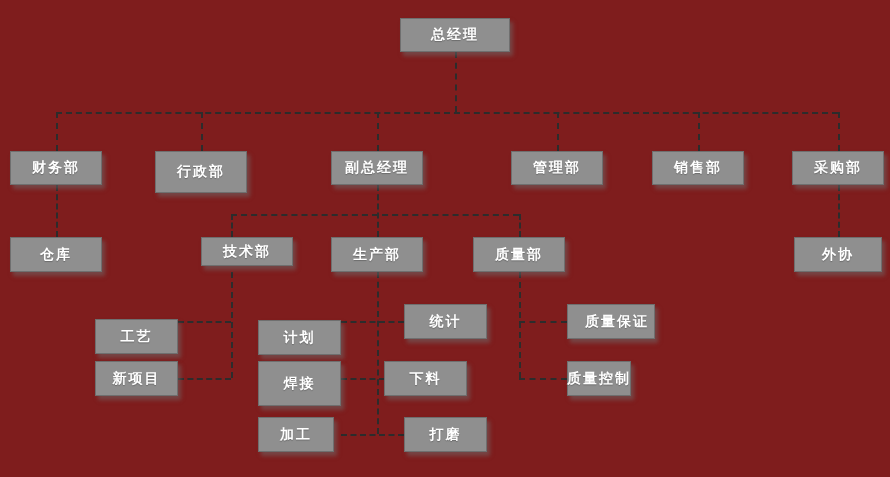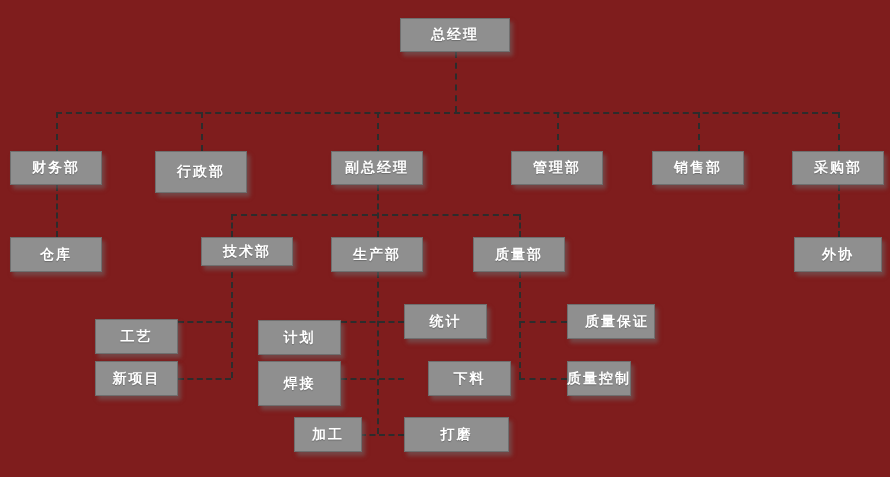--- a/index.html
+++ b/index.html
@@ -59,20 +59,20 @@
       <div class="node" style="left: 792px; top: 151px; width: 92px; height: 34px;">采购部</div>
       <div class="node" style="left: 10px; top: 237px; width: 92px; height: 35px;">仓库</div>
       <div class="node" style="left: 185px; top: 237px; width: 92px; height: 29px; margin-left: 16px;">技术部</div>
       <div class="node" style="left: 331px; top: 237px; width: 92px; height: 35px;">生产部</div>
       <div class="node" style="left: 473px; top: 237px; width: 92px; height: 35px;">质量部</div>
       <div class="node" style="left: 794px; top: 237px; width: 88px; height: 35px;">外协</div>
       <div class="node" style="left: 95px; top: 319px; width: 83px; height: 35px;">工艺</div>
       <div class="node" style="left: 95px; top: 361px; width: 83px; height: 35px;">新项目</div>
       <div class="node" style="left: 258px; top: 320px; width: 83px; height: 35px;">计划</div>
       <div class="node" style="left: 258px; top: 361px; width: 83px; height: 45px;">焊接</div>
-      <div class="node" style="left: 258px; top: 417px; width: 68px; height: 35px; margin-left: 36px;">加工</div>
+      <div class="node" style="left: 258px; top: 417px; width: 76px; height: 35px;">加工</div>
       <div class="node" style="left: 404px; top: 304px; width: 83px; height: 35px;">统计</div>
-      <div class="node" style="left: 428px; top: 361px; width: 83px; height: 35px;">下料</div>
-      <div class="node" style="left: 404px; top: 417px; width: 105px; height: 35px;">打磨</div>
+      <div class="node" style="left: 384px; top: 361px; width: 83px; height: 35px;">下料</div>
+      <div class="node" style="left: 404px; top: 417px; width: 83px; height: 35px;">打磨</div>
       <div class="node" style="left: 567px; top: 304px; width: 88px; height: 35px; padding-left: 12px;">质量保证</div>
       <div class="node" style="left: 567px; top: 361px; width: 64px; height: 35px;">质量控制</div>
     </div>
 </div>
 
 </body></html>

